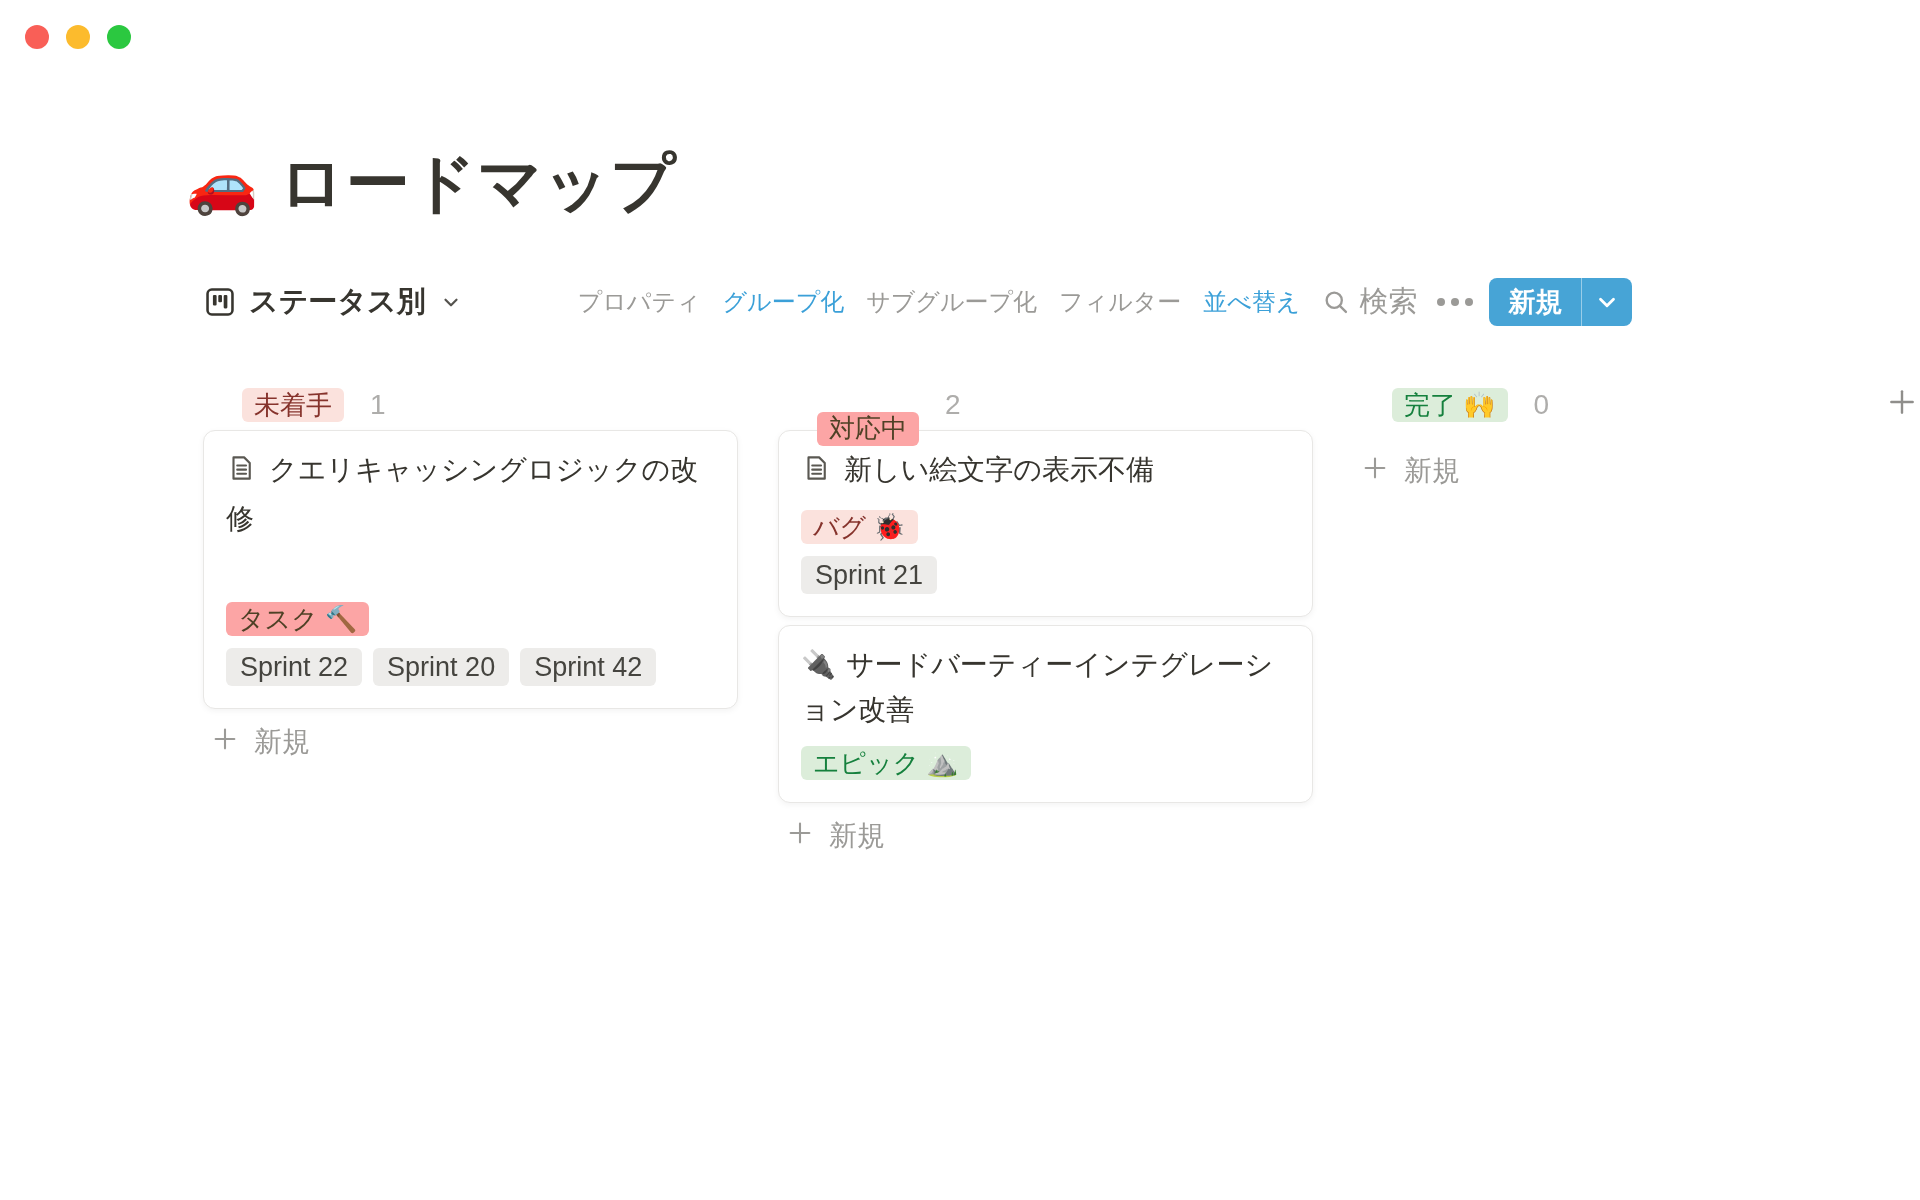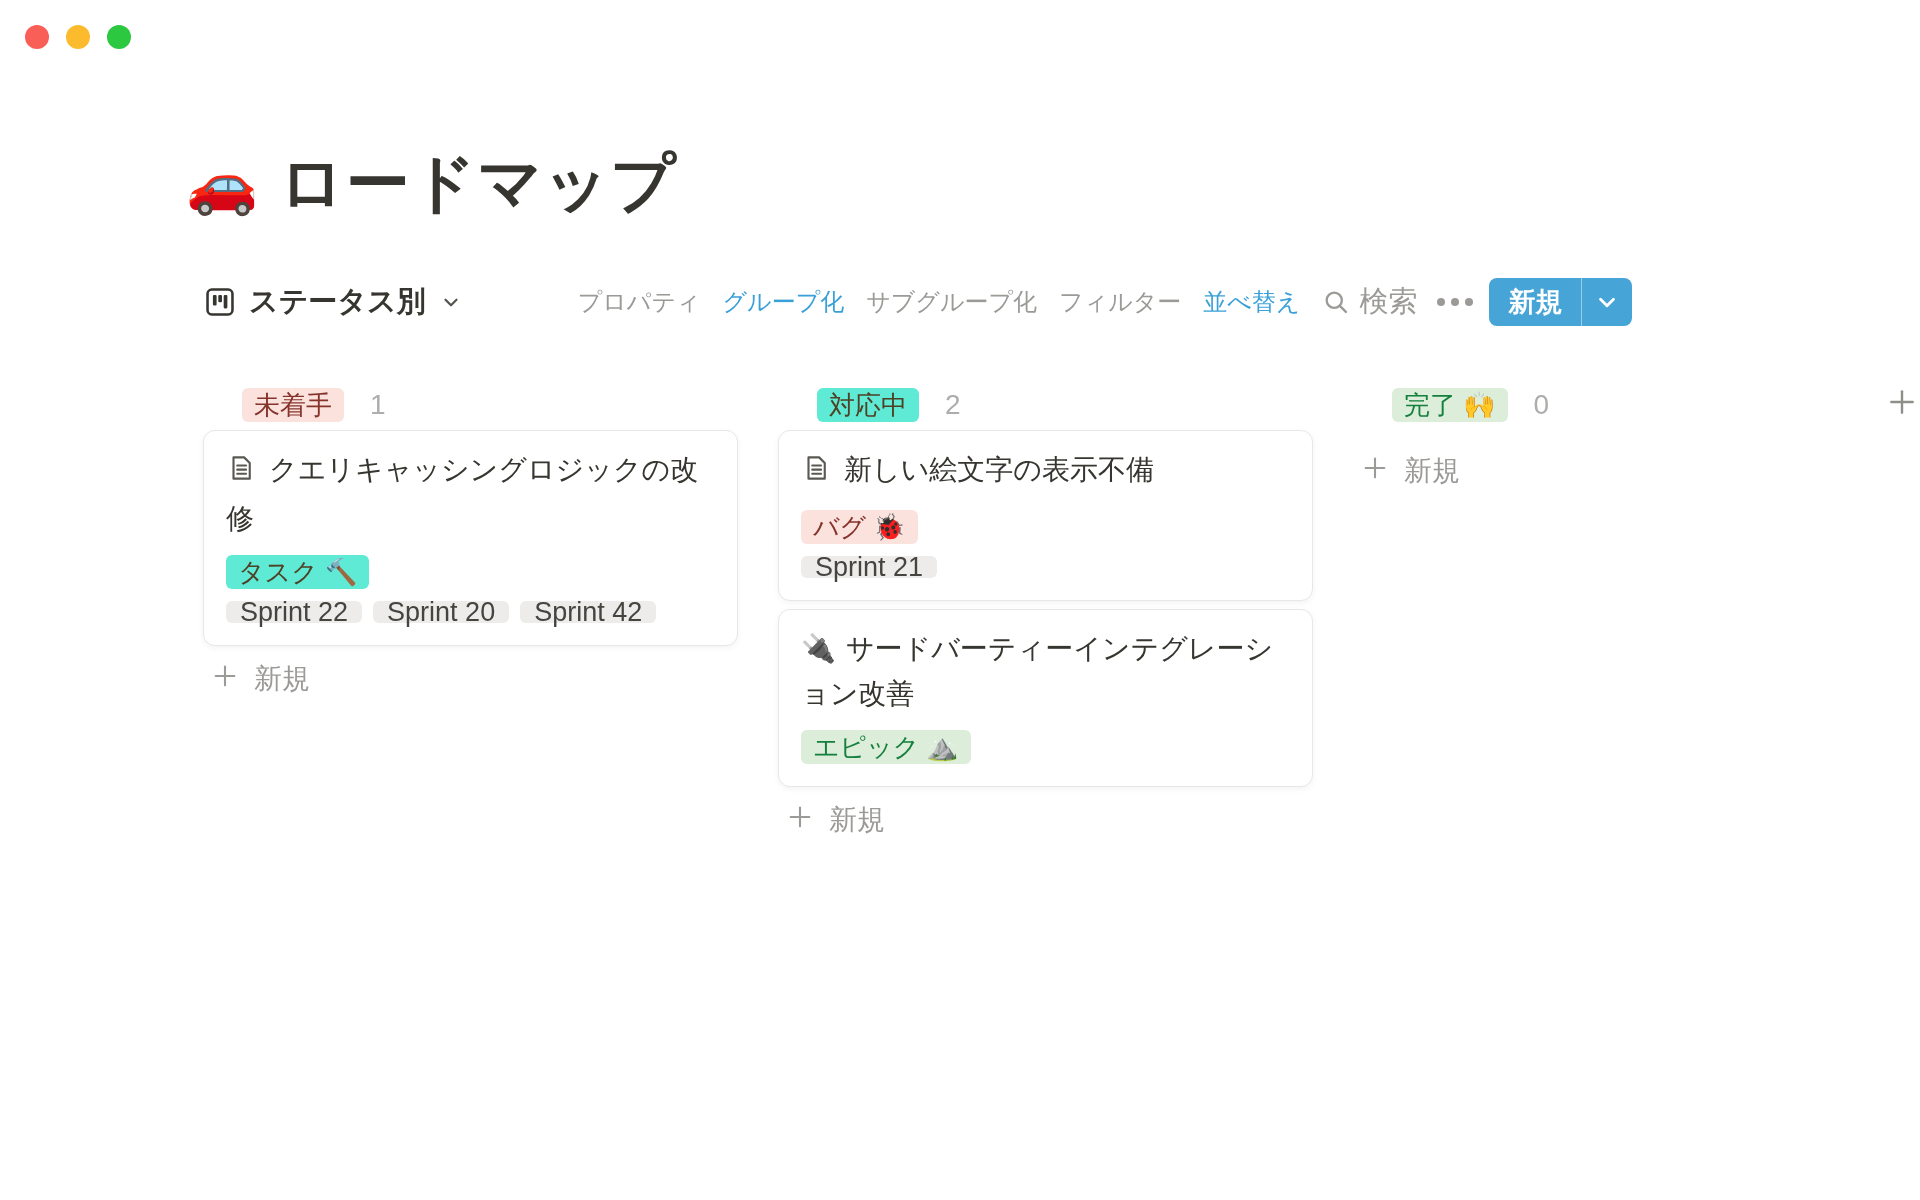--- a/index.html
+++ b/index.html
@@ -35,34 +35,34 @@
   .new-btn .divider { width:1px; background:rgba(255,255,255,0.45); margin:0; }
   .new-btn .caret { display:flex; align-items:center; padding:0 12px; }
 
   
   .board { position:absolute; left:203px; top:388px; display:flex; gap:40px; }
   .column { width:535px; }
   .col-header { display:flex; align-items:center; height:34px;padding-left:39px; }
   .badge { display:inline-flex; align-items:center; height:34px; padding:0 12px; border-radius:6px;
     font-size:26px; font-weight:400; white-space:nowrap; }
   .badge-red   { background:#fbe2dd; color:#86332c; }
-  .badge-yellow{ background:#5eead4; color:#4f4126; }
+  .badge-yellow{ background:#fca5a5; color:#4f4126;margin-top:47px; }
   .badge-green { background:#dcedda; color:#15803d; }
   .col-count { margin-left:26px; font-size:28px; color:#aeadab; }
 
   .card { background:#ffffff; border:1px solid #e8e7e5; border-radius:12px;
     box-shadow:0 2px 6px rgba(15,15,15,0.05); padding:16px 22px 22px; margin-top:8px; cursor:pointer; }
   .column .card:first-of-type { margin-top:19px; }
   .card-title { font-size:28px; line-height:45px; font-weight:500; color:#37352f; }
   .card-title .page-ic { display:inline-block; vertical-align:-4px; margin-right:13px; }
   .card-title .emoji-ic { margin-right:10px; font-weight:400; }
   .tag-row { margin-top:14px; }
   .tag { display:inline-flex; align-items:center; height:34px; padding:0 12px; border-radius:6px; font-size:26px; }
   .sprint-row { margin-top:12px; display:flex; gap:11px; flex-wrap:wrap; }
-  .sprint { display:inline-flex; align-items:center; height:22px; padding:0 14px; border-radius:6px;
+  .sprint { display:inline-flex; align-items:center; height:38px; padding:0 14px; border-radius:6px;
     background:#edecea; color:#45443f; font-size:27px; }
 
   .new-row { margin-top:12px; height:42px; display:flex; align-items:center; gap:15px;
     color:#9b9a97; font-size:28px; padding-left:8px; cursor:pointer; }
   .new-row.spaced { margin-top:28px; }
 
   .add-group { position:absolute; left:1884px; top:384px; width:36px; height:36px;
     display:flex; align-items:center; justify-content:center; color:#8f8e8b; cursor:pointer; }
 </style>
 </head>

